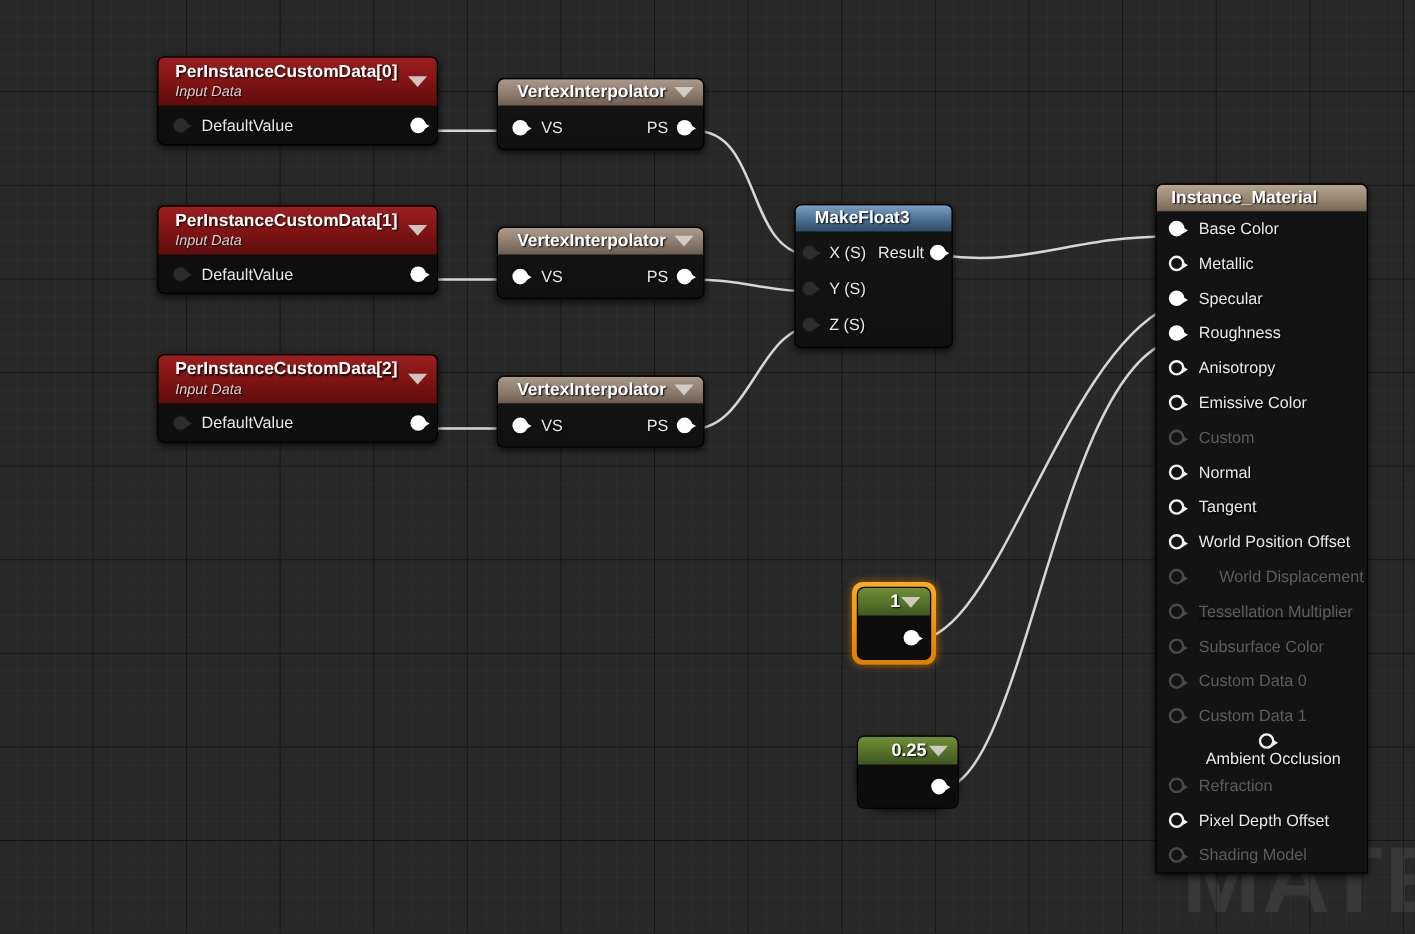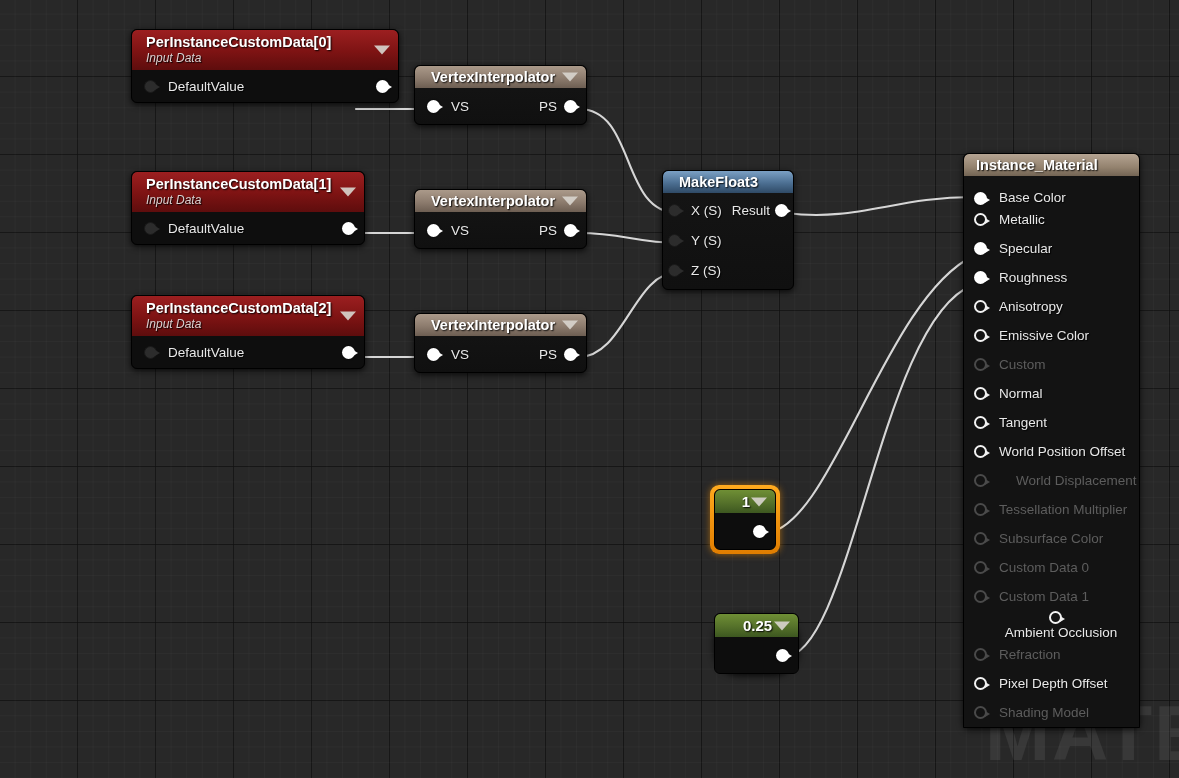--- a/index.html
+++ b/index.html
@@ -218,21 +218,21 @@
       <path d="M 579,357 C 624,357 634,272 678,272"></path>
 
       <path d="M 786,213 C 856,222 896,197 973,197"></path>
 
       <path d="M 764,533 C 830,533 884,300 973,256"></path>
 
       <path d="M 784,657 C 852,657 880,320 973,285"></path>
     </g>
   </svg>
 
-  <div class="node node-red node-redhdr" style="left:131px; top:29px; width:268px;">
+  <div class="node node-red node-redhdr" style="left:131px; top:47px; width:234px;">
     <div class="node-body">
       <div class="node-header">
         <div class="node-title">PerInstanceCustomData[0]</div>
         <div class="node-subtitle">Input Data</div>
         <div class="caret"></div>
       </div>
       <div class="pin-row" style="height:32px; padding-left:12px;">
         <span class="pin stub">
           <span class="disc"></span>
             <span class="tail"></span>
@@ -427,21 +427,21 @@
       </div>
     </div>
   </div>
 
   <div class="node node-mat" style="left:963px; top:153px; width:177px;">
     <div class="node-body" style="border-radius:6px 6px 0 0;">
       <div class="node-header">
         <div class="node-title">Instance_Material</div>
       </div>
       <div id="mat-pin-list">
-          <div class="pin-row" style="padding-left: 10px; align-items: flex-end;">
+          <div class="pin-row" style="padding-left: 10px;">
             <span class="pin connected">
               <span class="disc"></span>
               <span class="tail"></span>
             </span>
             <span class="pin-label" style="margin-left: 11px;">Base Color</span>
           </div>
           <div class="pin-row" style="padding-left: 10px;">
             <span class="pin open">
               <span class="disc"></span>
               <span class="tail"></span>
@@ -504,21 +504,21 @@
             </span>
             <span class="pin-label" style="margin-left: 11px;">World Position Offset</span>
           </div>
           <div class="pin-row disabled" style="padding-left: 10px;">
             <span class="pin dim">
               <span class="disc"></span>
               <span class="tail"></span>
             </span>
             <span class="pin-label" style="margin-left: 28px;">World Displacement</span>
           </div>
-          <div class="pin-row disabled" style="padding-left: 10px;">
+          <div class="pin-row disabled" style="padding-left: 10px; text-decoration: underline;">
             <span class="pin dim">
               <span class="disc"></span>
               <span class="tail"></span>
             </span>
             <span class="pin-label" style="margin-left: 11px;">Tessellation Multiplier</span>
           </div>
           <div class="pin-row disabled" style="padding-left: 10px;">
             <span class="pin dim">
               <span class="disc"></span>
               <span class="tail"></span>

